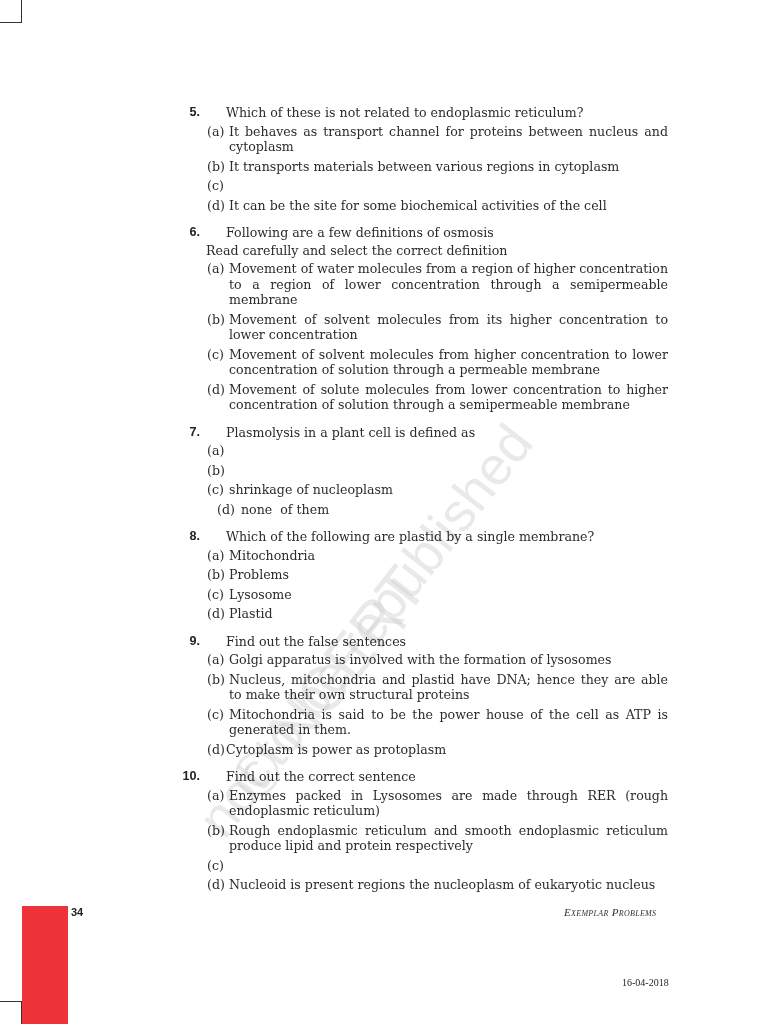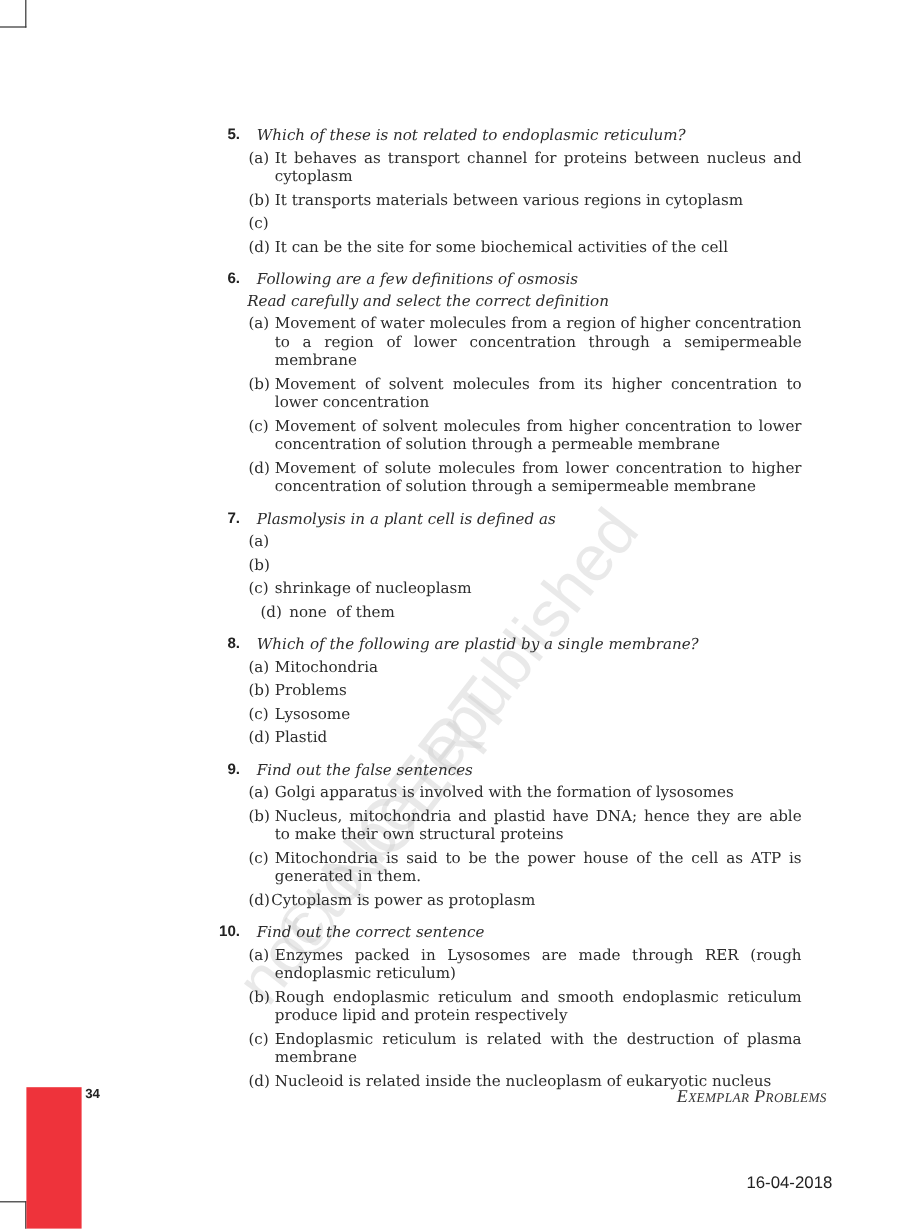--- a/index.html
+++ b/index.html
@@ -9,31 +9,31 @@
     font-family: "DejaVu Serif", "Liberation Serif", serif;
   }
   .crop-tl { position: absolute; left: 0; top: 0; width: 21px; height: 22px;
     border-right: 1.5px solid #333; border-bottom: 1.5px solid #333; }
   .crop-bl { position: absolute; left: 0; top: 1001px; width: 21px; height: 30px;
     border-right: 1.5px solid #333; border-top: 1.5px solid #333; }
   .red-bar { position: absolute; left: 22px; top: 906px; width: 46px; height: 118px; }
   .page-num { position: absolute; left: 71px; top: 906px; font-family: "Liberation Sans", sans-serif;
     font-weight: bold; font-size: 11px; color: #222; text-align: right; }
   .running-head { position: absolute; left: 564px; top: 906px; font-family: "Liberation Serif", serif;
-    font-style: italic; font-size: 15px; font-variant: small-caps; letter-spacing: 0.3px; color: #333; }
-  .print-date { position: absolute; left: 622px; top: 977px; font-family: Liberation Sans, sans-serif;
-    font-size: 14px; color: #222; }
+    font-style: italic; font-size: 11px; font-variant: small-caps; letter-spacing: 0.3px; color: #333; }
+  .print-date { position: absolute; left: 622px; top: 977px; font-family: Liberation Serif, serif;
+    font-size: 10px; color: #222; }
 
   .content { position: absolute; left: 170px; top: 105px; width: 500px; font-size: 12.6px; line-height: 15.5px; }
   .q { position: relative; margin-bottom: 8px; }
   .q.gap-lg { margin-bottom: 12px; }
   .q-num { position: absolute; left: 0; width: 30px; text-align: right; font-family: "Liberation Sans", sans-serif;
     font-weight: bold; font-size: 12.6px; color: #222; }
-  .q-text { margin-left: 44px; font-style: italic; }
-  .q-sub { margin-left: 36px; margin-top: 2px; font-style: italic; }
+  .q-text { margin-left: 56px; }
+  .q-sub { margin-left: 36px; margin-top: 2px; }
   .opts { margin-top: 3px; }
   .opt { display: flex; margin-bottom: 4px; }
   .opt-label { width: 22px; flex: 0 0 22px; margin-left: 37px; }
   .opt.shift .opt-label { margin-left: 47px; width: 24px; flex-basis: 24px; }
   .opt-text { flex: 1; text-align: justify; padding-right: 2px; }
 
   .watermark { position: absolute; left: 0; top: 0; width: 764px; height: 1024px; pointer-events: none; }
   .wm-line { position: absolute; font-family: "Liberation Sans", sans-serif; font-size: 62px; color: #cfcfcf;
     opacity: 0.45; transform-origin: left top; white-space: nowrap; }
 </style>
@@ -170,25 +170,24 @@
       <div class="opt">
           <span class="opt-label">(a)</span>
           <span class="opt-text">Enzymes packed in Lysosomes are made through RER (rough endoplasmic reticulum)</span>
         </div>
       <div class="opt">
           <span class="opt-label">(b)</span>
           <span class="opt-text">Rough endoplasmic reticulum and smooth endoplasmic reticulum produce lipid and protein respectively</span>
         </div>
       <div class="opt">
           <span class="opt-label">(c)</span>
-          <span class="opt-text">Endoplasmic reticulum is related with the destruction of plasma membrane</span>
         </div>
       <div class="opt">
           <span class="opt-label">(d)</span>
-          <span class="opt-text">Nucleoid is related inside the nucleoplasm of eukaryotic nucleus</span>
+          <span class="opt-text">Nucleoid is present regions the nucleoplasm of eukaryotic nucleus</span>
         </div>
     </div>
   </div>
 </div>
 
 <div class="red-bar" style="background: rgb(238, 51, 59);"></div>
 <div class="page-num">34</div>
 <div class="running-head">Exemplar Problems</div>
 <div class="print-date">16-04-2018</div>
 

